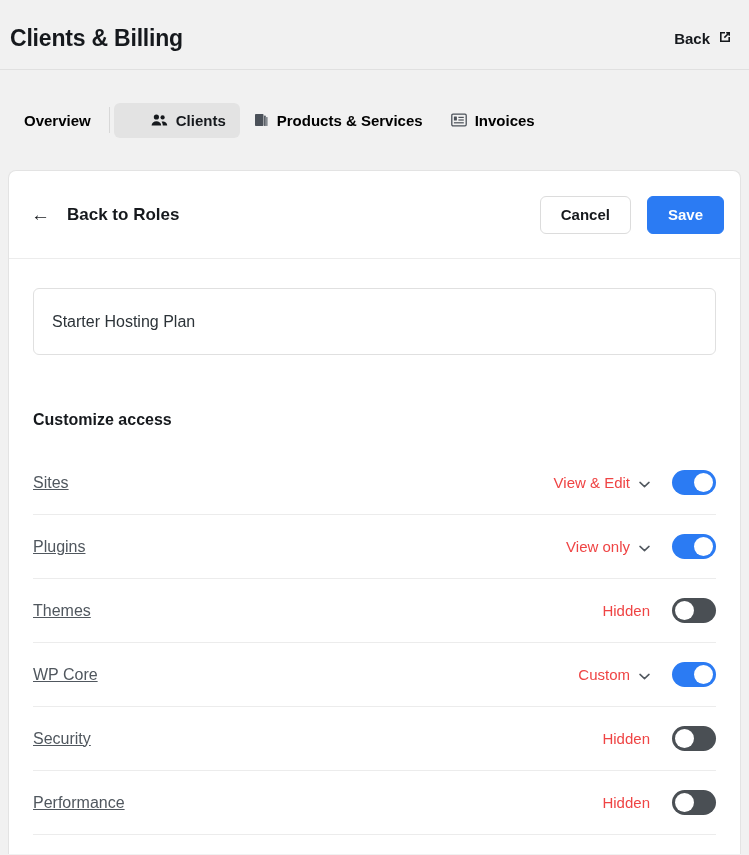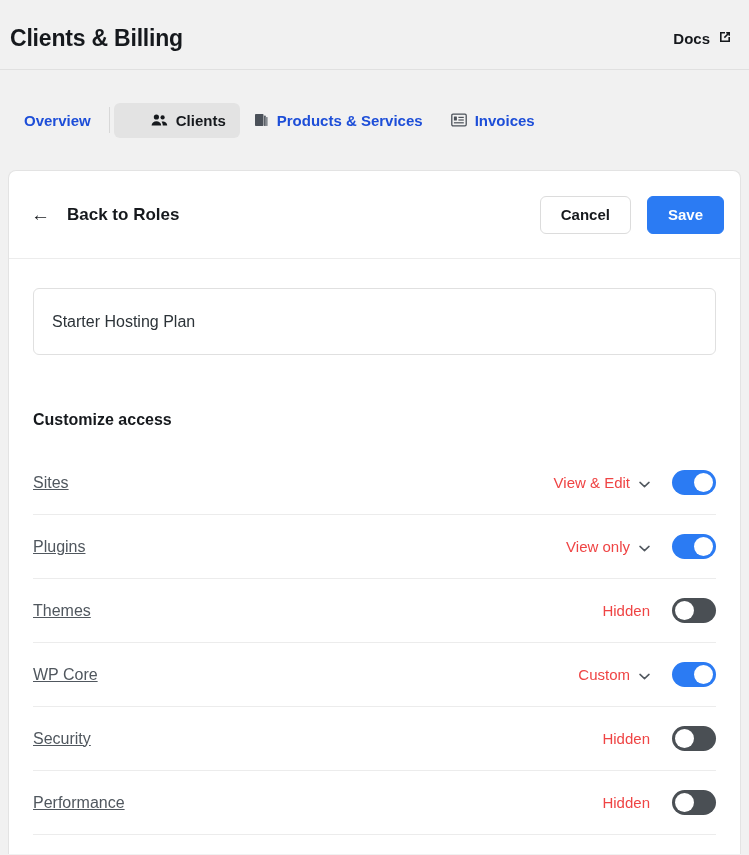--- a/index.html
+++ b/index.html
@@ -51,21 +51,21 @@
     align-items: center;
     padding: 0 16px 0 10px;
     gap: 0;
   }
   .tab {
     display: flex;
     align-items: center;
     gap: 8px;
     font-size: 15px;
     font-weight: bold;
-    color: #1d4ed8;
+    color: #000000;
     padding: 9px 14px;
     border-radius: 6px;
     cursor: pointer;
     white-space: nowrap;
   }
   .tab.active {
     background: #e3e3e3;
     color: #16191d;
     padding-left: 37px;
   }
@@ -194,21 +194,21 @@
     background: #ffffff;
   }
   .toggle.on .knob { left: 22px; }
 </style>
 </head>
 <body>
 
 <div class="page-header">
   <div class="page-title">Clients &amp; Billing</div>
   <div class="docs-link">
-    <span>Docs</span>
+    <span>Back</span>
     <span class="ext-icon">
       <svg width="16" height="16" viewBox="0 0 16 16" fill="none">
         <path d="M3 3h5v1.6H4.6v6.8h6.8V8H13v5H3V3z" fill="#16191d"></path>
         <path d="M9.2 3H13v3.8h-1.5V5.6L7.9 9.2 6.8 8.1l3.6-3.6H9.2V3z" fill="#16191d"></path>
       </svg>
     </span>
   </div>
 </div>
 
 <div class="tabbar">

